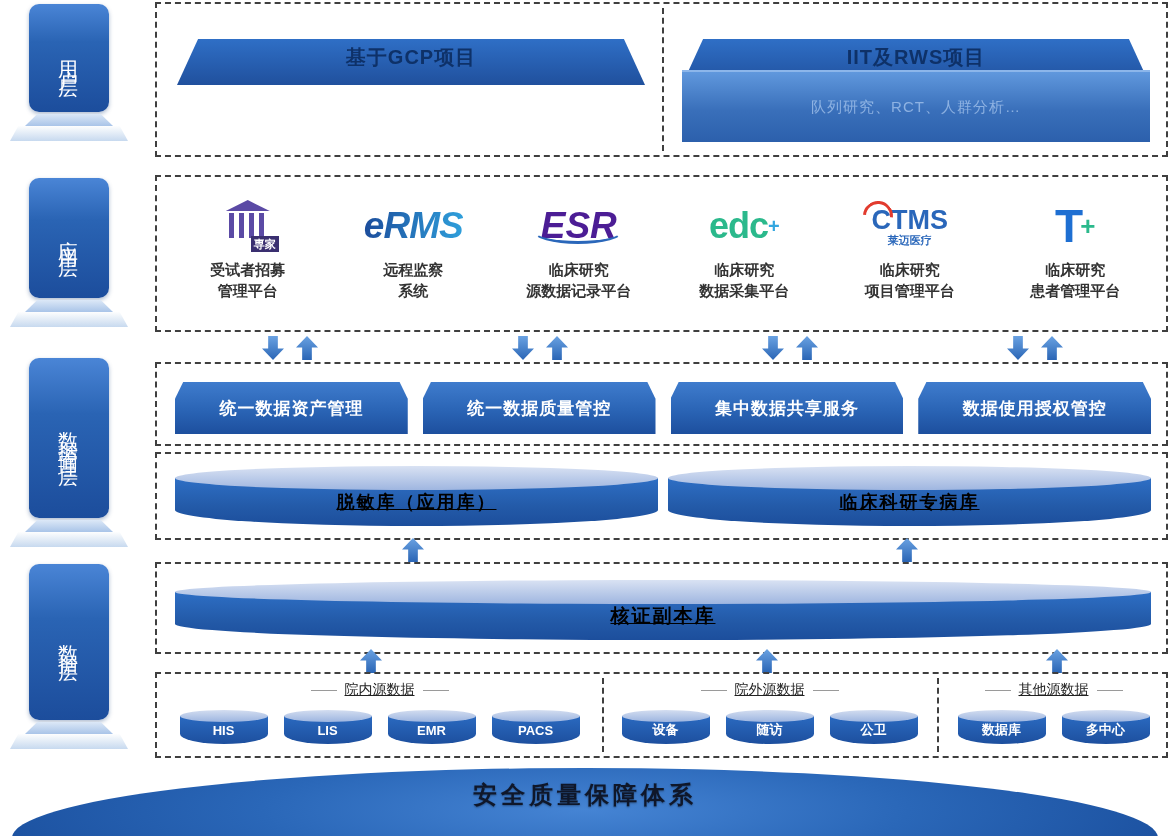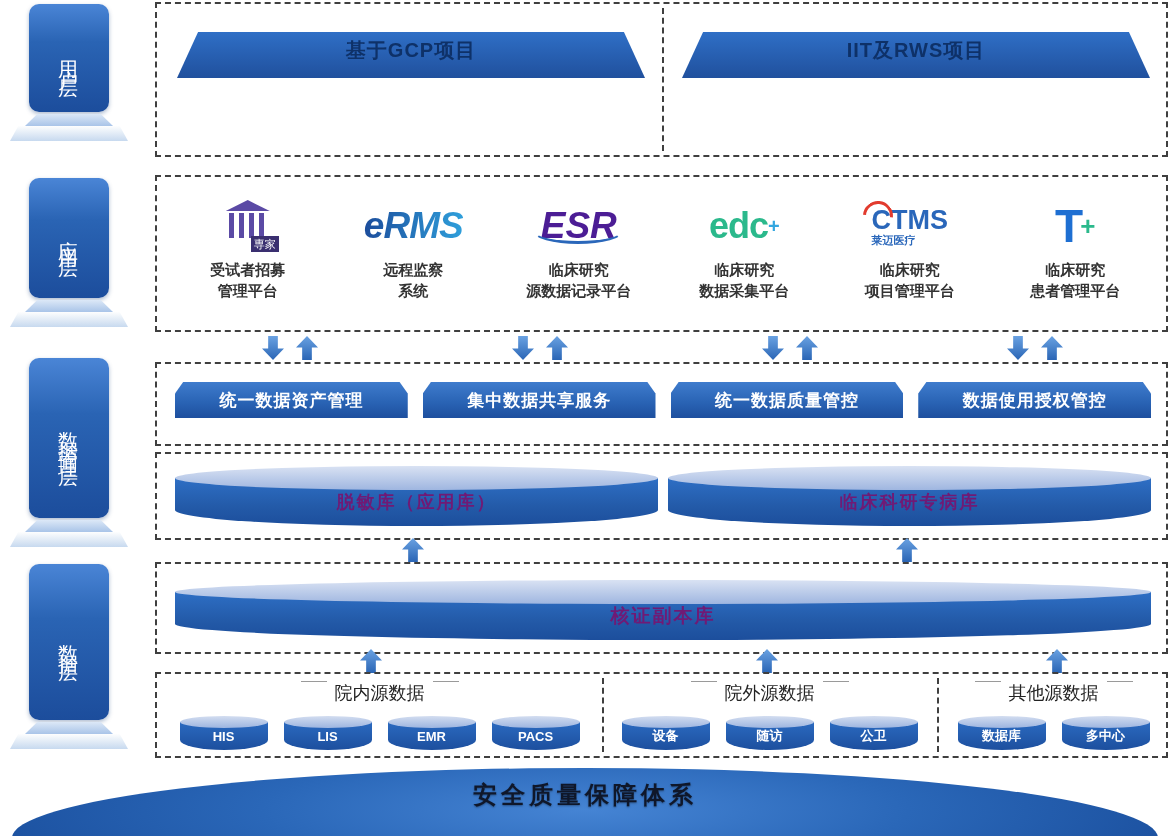--- a/index.html
+++ b/index.html
@@ -20,21 +20,21 @@
   .ped-2 { width:118px; height:15px;
     background:linear-gradient(180deg,#fdfefe,#c7d9ef);
     clip-path:polygon(7% 0,93% 0,100% 100%,0 100%); }
 
   
   .sec { position:absolute; border:2px dashed #3f3f3f; }
   .v-divider { position:absolute; top:4px; bottom:4px; border-left:2px dashed #3f3f3f; }
 
   
   .platform { position:absolute; height:118px; width:468px; }
-  .plat-top { position:absolute; top:8px; left:0; right:0; height:46px;
+  .plat-top { position:absolute; top:15px; left:0; right:0; height:46px;
     clip-path:polygon(4.5% 0,95.5% 0,100% 100%,0 100%);
     background:linear-gradient(180deg,#2f6fc6,#20509d);
     display:flex; justify-content:center; }
   .plat-title { margin-top:5px; font-size:20px; font-weight:bold; color:#0e3168; letter-spacing:1px; }
   .plat-front { position:absolute; top:46px; left:0; right:0; bottom:0;
     background:linear-gradient(180deg,#6098dd 0%,#396fba 55%,#2c60ac 100%);
     border-top:2px solid #8cb6ea;
     display:flex; align-items:center; justify-content:center; }
   .plat-sub { color:rgba(205,227,255,.55); font-size:15px; letter-spacing:1px; }
 
@@ -43,77 +43,77 @@
   .app-item { flex:1; text-align:center; }
   .app-logo { height:66px; display:flex; align-items:center; justify-content:center; }
   .app-name { font-size:15px; font-weight:bold; color:#333; line-height:21px; }
 
   .logo-recruit { position:relative; width:62px; height:52px; }
   .rec-roof { position:absolute; top:0; left:9px; width:44px; height:11px; background:#5b4aa5;
     clip-path:polygon(50% 0,100% 100%,0 100%); }
   .rec-cols { position:absolute; top:13px; left:12px; display:flex; gap:5px; }
   .rec-cols i { width:5px; height:25px; background:#5b4aa5; }
   .rec-badge { position:absolute; right:0; bottom:0; background:#3a2f70; color:#fff;
-    font-size:11px; font-weight:normal; padding:2px 3px; line-height:1.1;text-align:center; }
+    font-size:11px; font-weight:bold; padding:2px 3px; line-height:1.1;text-align:center; }
 
   .logo-erms { font-size:37px; font-weight:bold; font-style:italic; letter-spacing:-1px;
     background:linear-gradient(90deg,#1c4d9c,#2f9fdb);
     -webkit-background-clip:text; background-clip:text; color:transparent; }
 
   .logo-esr { position:relative; font-size:37px; font-weight:bold; font-style:italic; color:#4c1d95; }
   .logo-esr::after { content:""; position:absolute; left:-8px; bottom:3px; width:86px; height:20px;
     border:2px solid transparent; border-bottom:3px solid #2a67ba; border-radius:50%; }
 
   .edc-text { font-size:36px; font-weight:bold; color:#2bb98c; letter-spacing:-1px; }
   .edc-plus { font-size:20px; font-weight:bold; color:#34a7e0; vertical-align:super; }
 
-  .logo-ctms { text-align:left; }
+  .logo-ctms { text-align:center; }
   .ctms-row { position:relative; display:inline-block; }
   .ctms-arc { position:absolute; left:-9px; top:-4px; width:30px; height:30px;
     border:3px solid transparent; border-top-color:#e23b2e; border-right-color:#e23b2e;
     border-radius:50%; transform:rotate(-40deg); }
   .ctms-text { font-size:27px; font-weight:bold; color:#2a67ba; }
   .ctms-sub { font-size:11px; color:#2a67ba; font-weight:bold; margin-top:-3px; }
 
   .tp-t { font-size:46px; font-weight:bold; color:#1e6fd2; }
   .tp-plus { font-size:26px; font-weight:bold; color:#2bb98c; margin-left:-3px; }
 
   
   .arrow { width:22px; height:24px; background:linear-gradient(180deg,#6aa2e2,#2a65b5); }
   .arrow.down { clip-path:polygon(28% 0,72% 0,72% 52%,100% 52%,50% 100%,0 52%,28% 52%); }
   .arrow.up { clip-path:polygon(50% 0,100% 48%,72% 48%,72% 100%,28% 100%,28% 48%,0 48%); }
   .arrow-pair { position:absolute; display:flex; gap:12px; }
   .arrow-solo { position:absolute; }
 
   
   .banner-row { position:absolute; left:18px; right:15px; top:18px; display:flex; gap:15px; }
-  .banner { flex:1; height:36px;
+  .banner { flex:1; height:52px;
     clip-path:polygon(0 100%,0 32%,3.5% 0,96.5% 0,100% 32%,100% 100%);
     background:linear-gradient(180deg,#3f7ccd 0%,#2a64b5 55%,#1d4f9e 100%);
     color:#fff; font-weight:bold; font-size:17px; letter-spacing:1px;
     display:flex; align-items:center; justify-content:center; }
 
   
   .db-row { position:absolute; left:18px; right:15px; top:12px; bottom:12px; display:flex; gap:10px; }
   .cyl { position:relative; flex:1; }
   .cyl-top { position:absolute; top:0; left:0; right:0; height:24px; border-radius:50%;
     background:linear-gradient(180deg,#d9e2f3,#9fb6e0); }
   .cyl-body { position:absolute; top:12px; left:0; right:0; bottom:0;
     background:linear-gradient(180deg,#2e6fc5 0%,#235aa8 60%,#1c4e9c 100%);
     border-radius:0 0 50% 50% / 0 0 16px 16px; }
   .cyl-label { position:absolute; top:12px; left:0; right:0; bottom:0;
     display:flex; align-items:center; justify-content:center;
-    color:#701a75; font-weight:bold; font-size:18px; letter-spacing:2px; }
+    color:#000000; font-weight:bold; font-size:18px; letter-spacing:2px;text-decoration:underline; }
   .core-cyl { position:absolute; left:18px; right:15px; top:16px; height:60px; }
   .core-cyl .cyl-label { font-size:19px; }
 
   
   .src-group { position:absolute; top:7px; }
-  .g-title { display:flex; justify-content:center; gap:8px;
-    font-size:18px; font-weight:500; color:#222; }
+  .g-title { display:flex; align-items:center; justify-content:center; gap:8px;
+    font-size:14px; font-weight:500; color:#222;text-decoration:underline; }
   .g-line { width:26px; border-top:1.5px solid #9a9a9a; }
   .scyl-row { display:flex; justify-content:center; gap:16px; margin-top:11px; }
   .scyl { position:relative; width:88px; height:34px; }
   .scyl-top { position:absolute; top:0; left:0; right:0; height:12px; border-radius:50%;
     background:linear-gradient(180deg,#d3ddf0,#9db5e0); }
   .scyl-body { position:absolute; top:6px; left:0; right:0; bottom:0;
     background:linear-gradient(180deg,#2b6ac0,#1d4f9e);
     border-radius:0 0 50% 50% / 0 0 10px 10px; }
   .scyl-label { position:absolute; top:6px; left:0; right:0; bottom:0;
     display:flex; align-items:center; justify-content:center;
@@ -159,20 +159,23 @@
     <div class="platform" style="left:20px; top:20px;">
       <div class="plat-top">
         <div class="plat-title">基于GCP项目</div>
       </div>
     </div>
 
     <div class="platform" style="left:525px; top:20px;">
       <div class="plat-top">
         <div class="plat-title">IIT及RWS项目</div>
       </div>
+      <div class="plat-front">
+        <div class="plat-sub">队列研究、RCT、人群分析…</div>
+      </div>
     </div>
   </div>
 
   <div class="sec" style="left:155px; top:175px; width:1013px; height:157px;">
     <div class="app-row">
 
       <div class="app-item">
         <div class="app-logo">
           <div class="logo-recruit">
             <div class="rec-roof"></div>
@@ -253,22 +256,22 @@
     <div class="arrow up"></div>
   </div>
   <div class="arrow-pair" style="left:1007px; top:336px;">
     <div class="arrow down"></div>
     <div class="arrow up"></div>
   </div>
 
   <div class="sec" style="left:155px; top:362px; width:1013px; height:84px;">
     <div class="banner-row">
       <div class="banner">统一数据资产管理</div>
+      <div class="banner">统一数据质量管控</div>
       <div class="banner">集中数据共享服务</div>
-      <div class="banner">统一数据质量管控</div>
       <div class="banner">数据使用授权管控</div>
     </div>
   </div>
 
   <div class="sec" style="left:155px; top:452px; width:1013px; height:88px;">
     <div class="db-row">
       <div class="cyl">
         <div class="cyl-body"></div>
         <div class="cyl-top"></div>
         <div class="cyl-label">脱敏库（应用库）</div>

